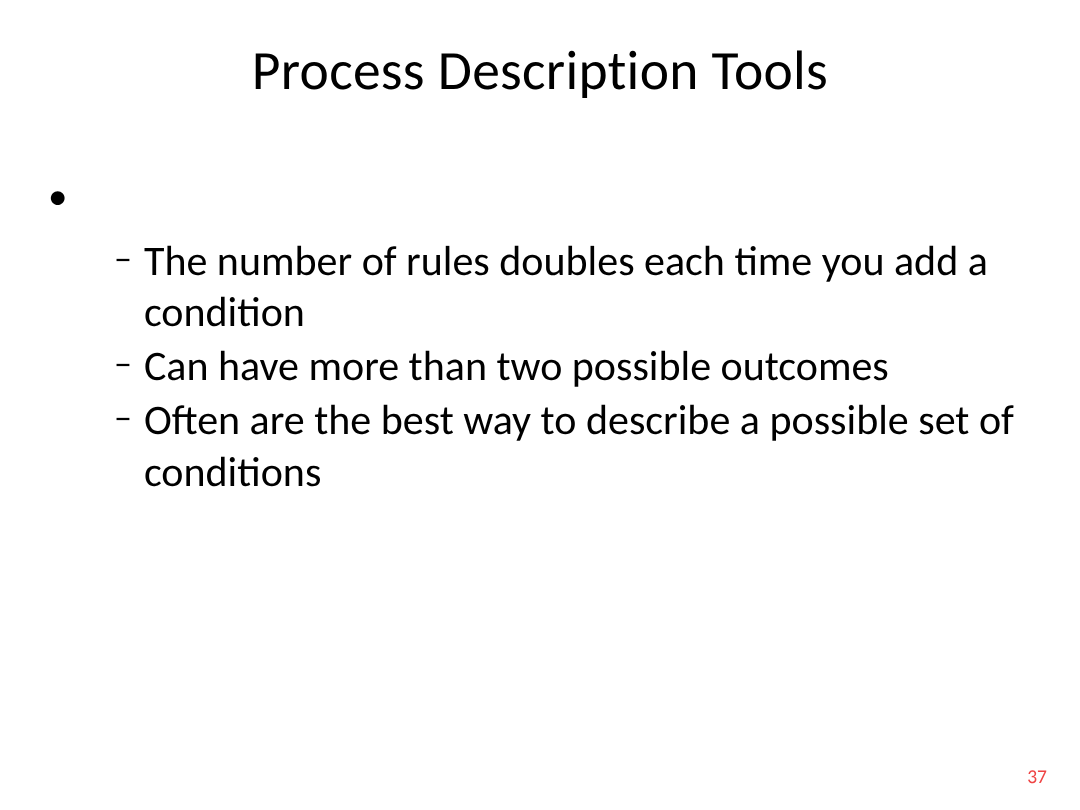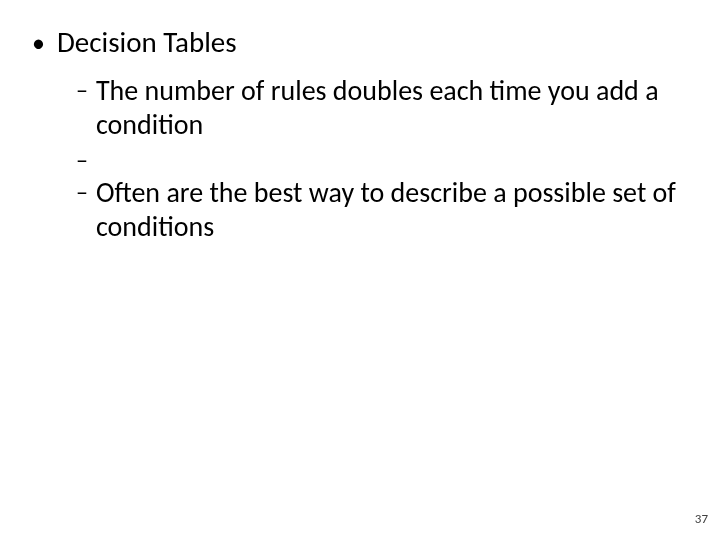--- a/index.html
+++ b/index.html
@@ -62,43 +62,44 @@
       margin-top: 2px;
     }
     .bullet-level2-text {
       font-size: 28px;
       font-weight: 400;
       line-height: 1.22;
     }
     .page-number {
       position: absolute;
       bottom: 14px;
-      right: 12px;
+      right: 22px;
       font-size: 13px;
-      color: #404040;
+      color: #ef4444;
     }
   </style>
 </head>
 <body>
 
 <div class="slide">
+  <h1 class="title">Process Description Tools</h1>
 
   <div class="content">
     <div class="bullet-level1">
       <span class="dot">•</span>
-      <span class="bullet-level1-text">Decision Tables</span>
     </div>
 
     <div class="sublist">
       <div class="bullet-level2">
         <span class="dash">–</span>
         <span class="bullet-level2-text">The number of rules doubles each time you add a condition</span>
       </div>
       <div class="bullet-level2">
         <span class="dash">–</span>
+        <span class="bullet-level2-text">Can have more than two possible outcomes</span>
       </div>
       <div class="bullet-level2">
         <span class="dash">–</span>
         <span class="bullet-level2-text">Often are the best way to describe a possible set of conditions</span>
       </div>
     </div>
   </div>
 
   <div class="page-number">37</div>
 </div>

